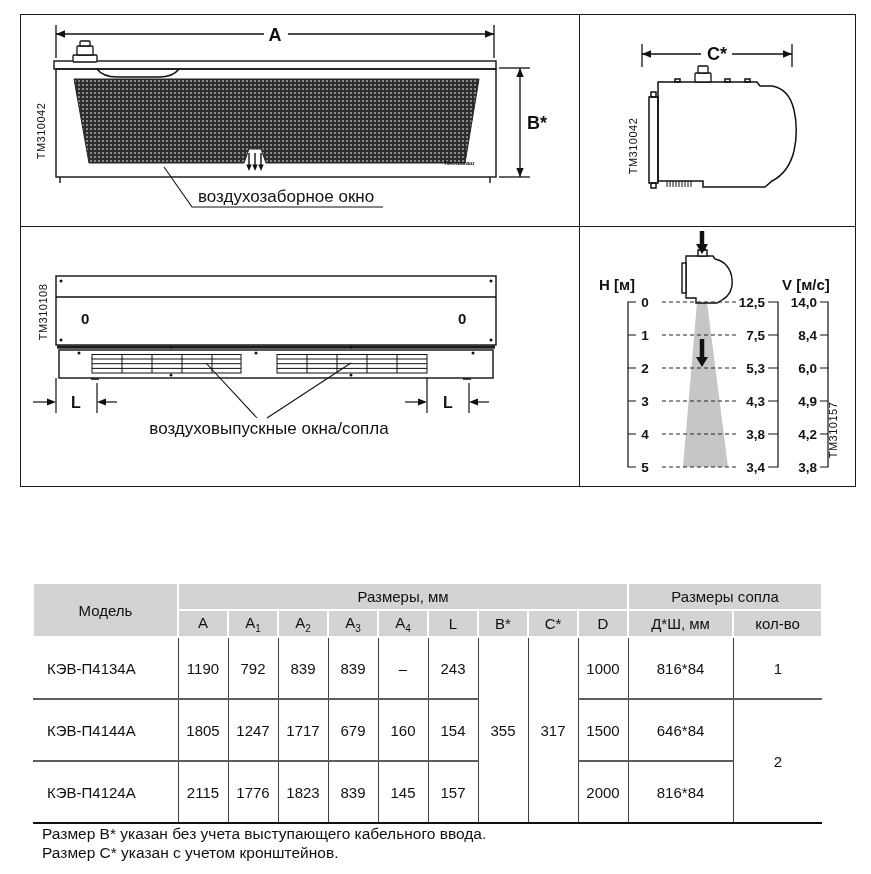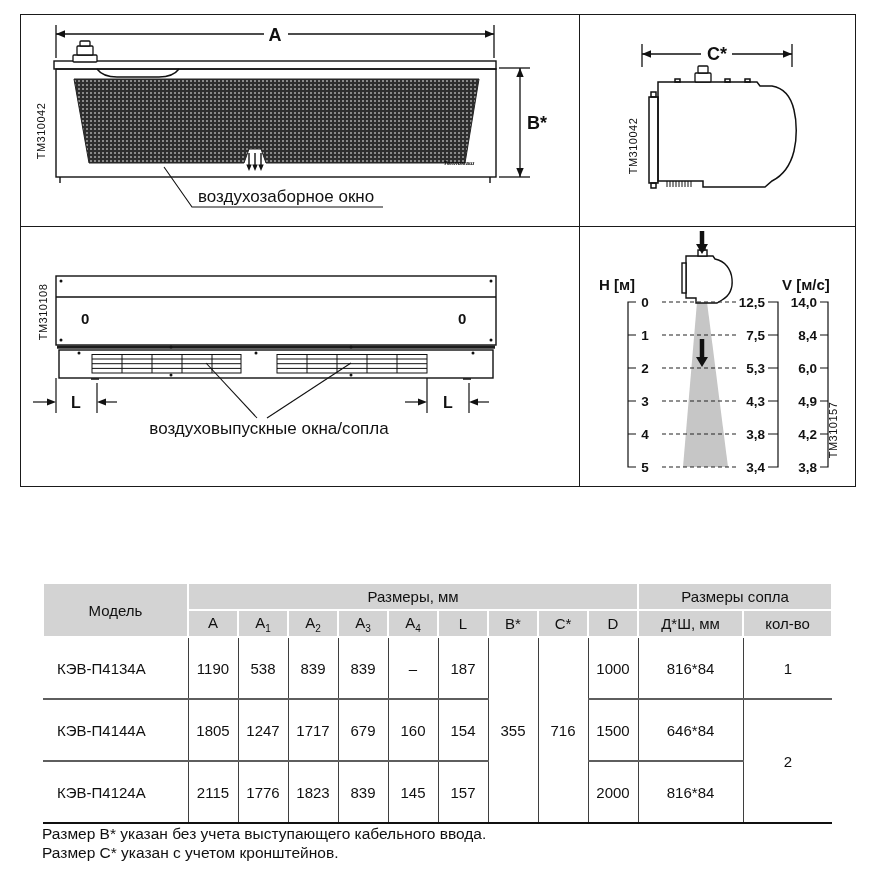--- a/index.html
+++ b/index.html
@@ -12,21 +12,21 @@
   svg text{font-family:"Liberation Sans","DejaVu Sans",sans-serif;fill:#111;}
   text.dim{font-size:18px;font-weight:bold;}
   text.dim-small{font-size:16px;font-weight:bold;}
   text.callout{font-size:17px;}
   text.code{font-size:11px;letter-spacing:0.5px;}
   text.axis-label{font-size:15px;font-weight:bold;}
   text.axis-num{font-size:13.5px;font-weight:600;}
   text.hole{font-size:15px;font-weight:600;}
   text.brand{font-size:6px;font-style:italic;font-weight:bold;}
   
-  .spec-table{position:absolute;left:42px;top:582px;}
+  .spec-table{position:absolute;left:32px;top:582px;}
   table{border-collapse:collapse;table-layout:fixed;width:789px;font-size:15px;color:#101010;}
   thead th{background:#d3d3d3;font-weight:400;border:2.5px solid #fff;padding:0;height:25px;}
   tbody td{border-left:1.2px solid #3f3f3f;border-right:1.2px solid #3f3f3f;text-align:center;height:60px;padding:0;margin-top:26px;}
   td.model-cell{text-align:left;padding-left:14px;border-left:none;}
   td.count-cell{border-right:none;}
   tr.r2 td,tr.r3 td{border-top:2px solid #5e5e5e;}
   tr.r3 td,td.bottom-edge{border-bottom:2.5px solid #101010;}
   sub{font-size:10px;}
   .note{position:absolute;left:42px;font-size:15.5px;color:#101010;}
   .note-1{top:825px;}
@@ -285,27 +285,27 @@
           <th><span>C*</span></th>
           <th><span>D</span></th>
           <th>Д*Ш, мм</th>
           <th>кол-во</th>
         </tr>
       </thead>
       <tbody>
         <tr class="r1">
           <td class="model-cell">КЭВ-П4134А</td>
           <td>1190</td>
-          <td>538</td>
+          <td>792</td>
           <td>839</td>
           <td>839</td>
           <td>–</td>
-          <td>187</td>
+          <td>243</td>
           <td rowspan="3" class="bottom-edge">355</td>
-          <td rowspan="3" class="bottom-edge">716</td>
+          <td rowspan="3" class="bottom-edge">317</td>
           <td>1000</td>
           <td>816*84</td>
           <td class="count-cell">1</td>
         </tr>
         <tr class="r2">
           <td class="model-cell">КЭВ-П4144А</td>
           <td>1805</td>
           <td>1247</td>
           <td>1717</td>
           <td>679</td>

